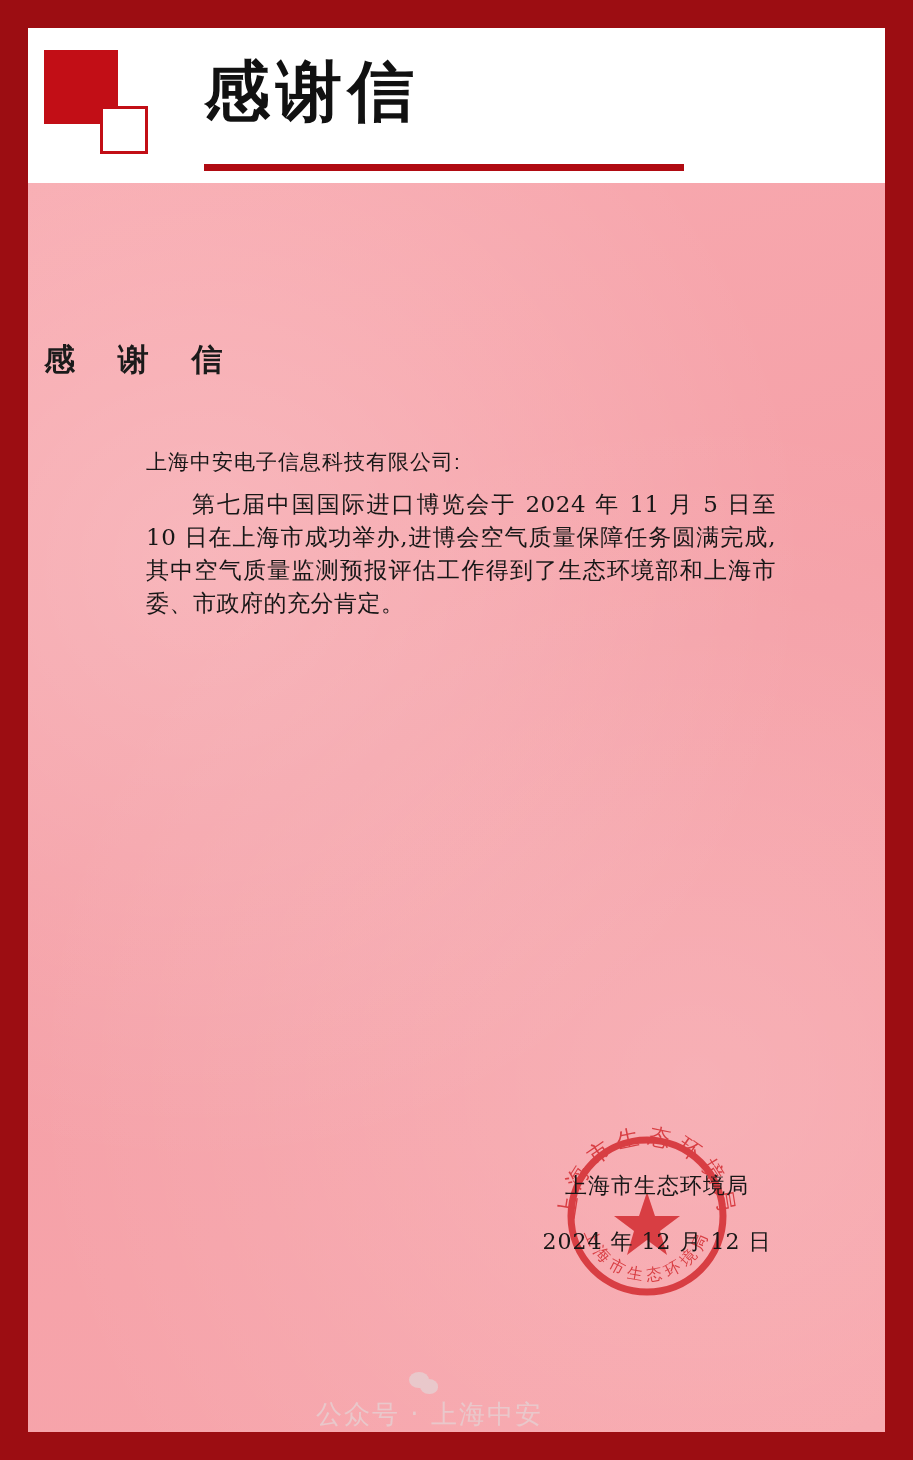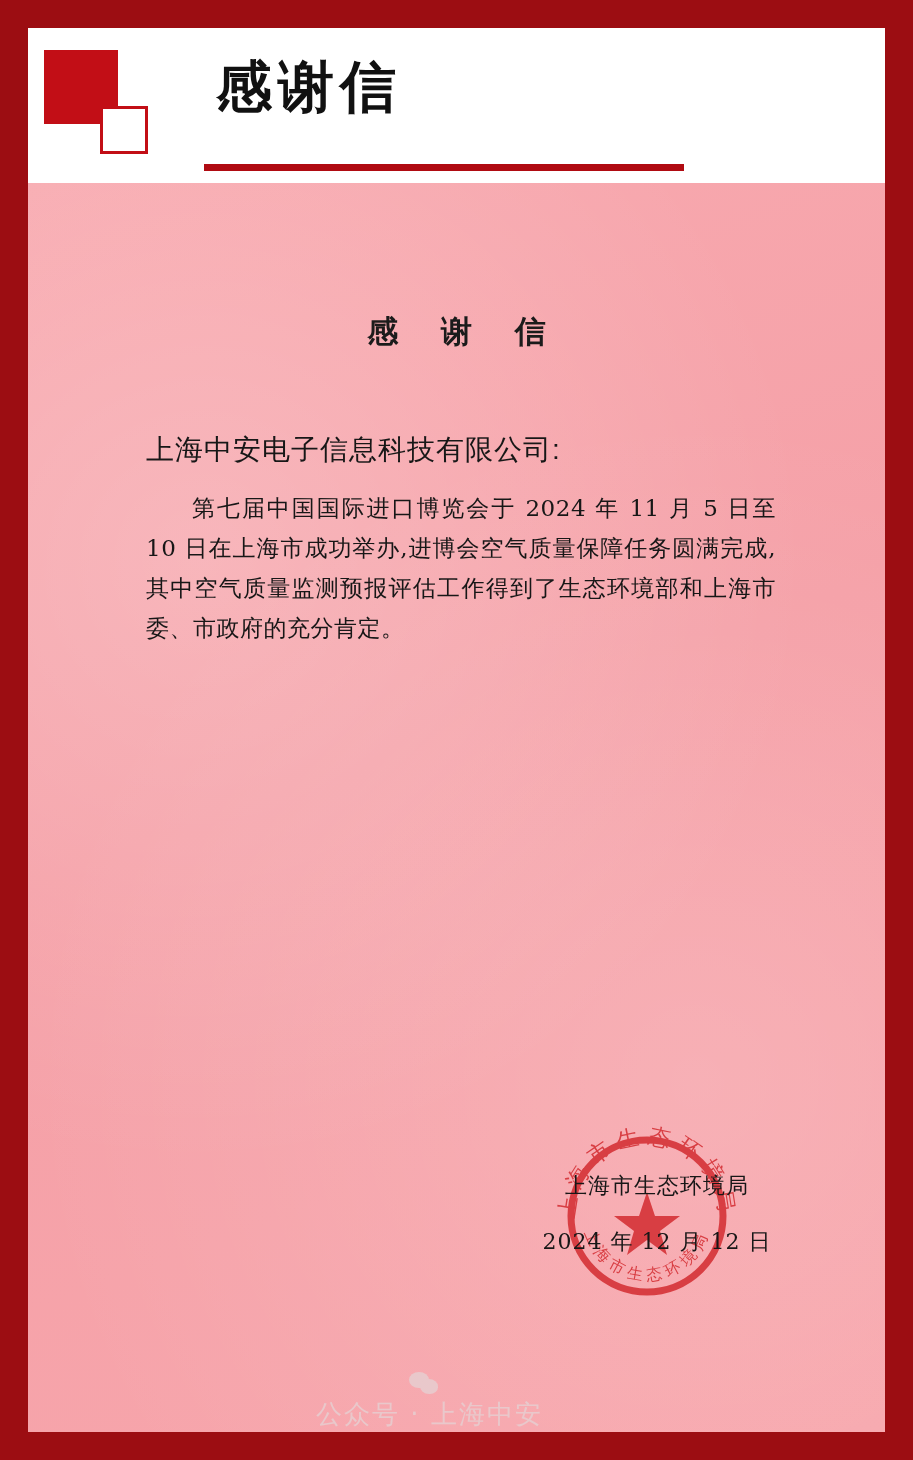--- a/index.html
+++ b/index.html
@@ -60,25 +60,24 @@
     border: 3px solid #c20e16;
     box-sizing: border-box;
   }
 
   .header-title {
     position: absolute;
     left: 176px;
     top: 30px;
     font-family: "DejaVu Serif", "Liberation Serif", serif;
     font-weight: bold;
-    font-size: 56px;
+    font-size: 66px;
     letter-spacing: 6px;
     color: #111111;
     line-height: 1;
-    margin-left: 12px;
   }
   .header-rule {
     position: absolute;
     left: 176px;
     top: 136px;
     width: 480px;
     height: 7px;
     background: #b00b12;
   }
 
@@ -95,47 +94,46 @@
       radial-gradient(circle at 78% 72%, rgba(255,255,255,0.14), rgba(255,255,255,0) 60%),
       linear-gradient(160deg, #f8aab0 0%, #f5a0a7 45%, #f7a6ac 100%);
     box-sizing: border-box;
     overflow: hidden;
   }
 
   .letter-title {
     position: absolute;
     left: 0;
     right: 0;
-    top: 128px;
-    text-align: center;
+    top: 156px;
     font-family: "DejaVu Serif", "Liberation Serif", serif;
     font-weight: bold;
     font-size: 31px;
     letter-spacing: 16px;
     color: #1b1b1b;
     text-indent: 16px;
   }
 
   .salutation {
     position: absolute;
     left: 118px;
-    top: 248px;
-    font-size: 28px;
+    top: 265px;
+    font-size: 21px;
     color: #171717;
     letter-spacing: 1px;
     font-family: Liberation Sans, sans-serif;
   }
 
   .body-text {
     position: absolute;
     left: 118px;
     top: 305px;
     width: 630px;
     font-size: 23px;
-    line-height: 40px;
+    line-height: 33px;
     color: #171717;
     letter-spacing: 0.5px;
     text-align: justify;
     font-family: "DejaVu Serif", "Liberation Serif", serif;
   }
   .body-text p {
     margin: 0 0 14px 0;
     text-indent: 2em;
   }
 

